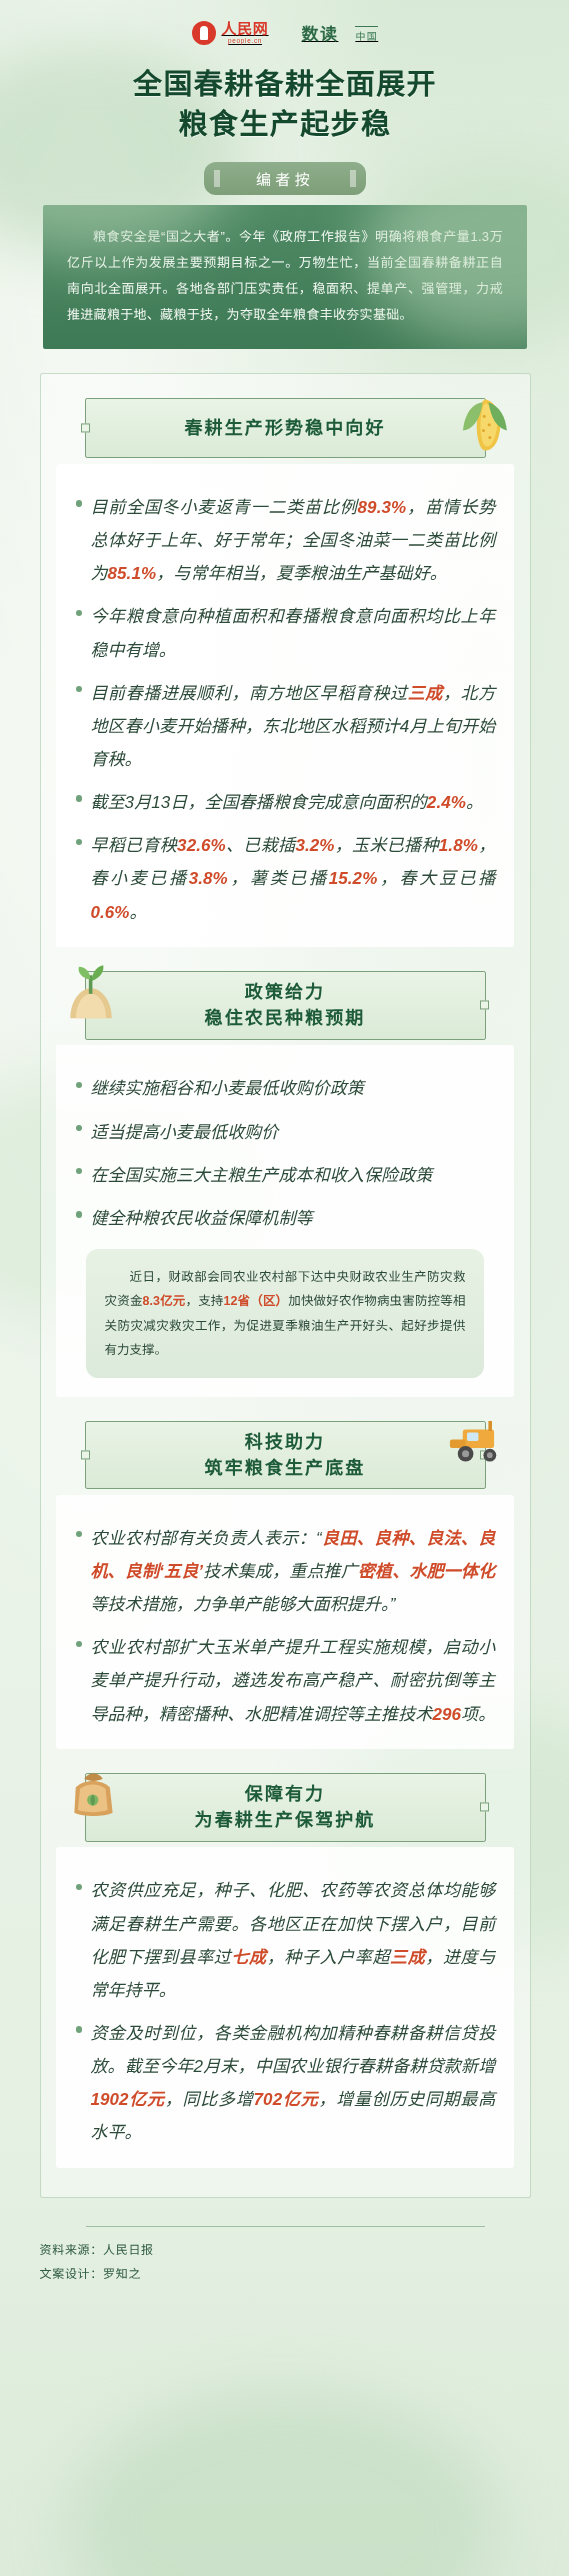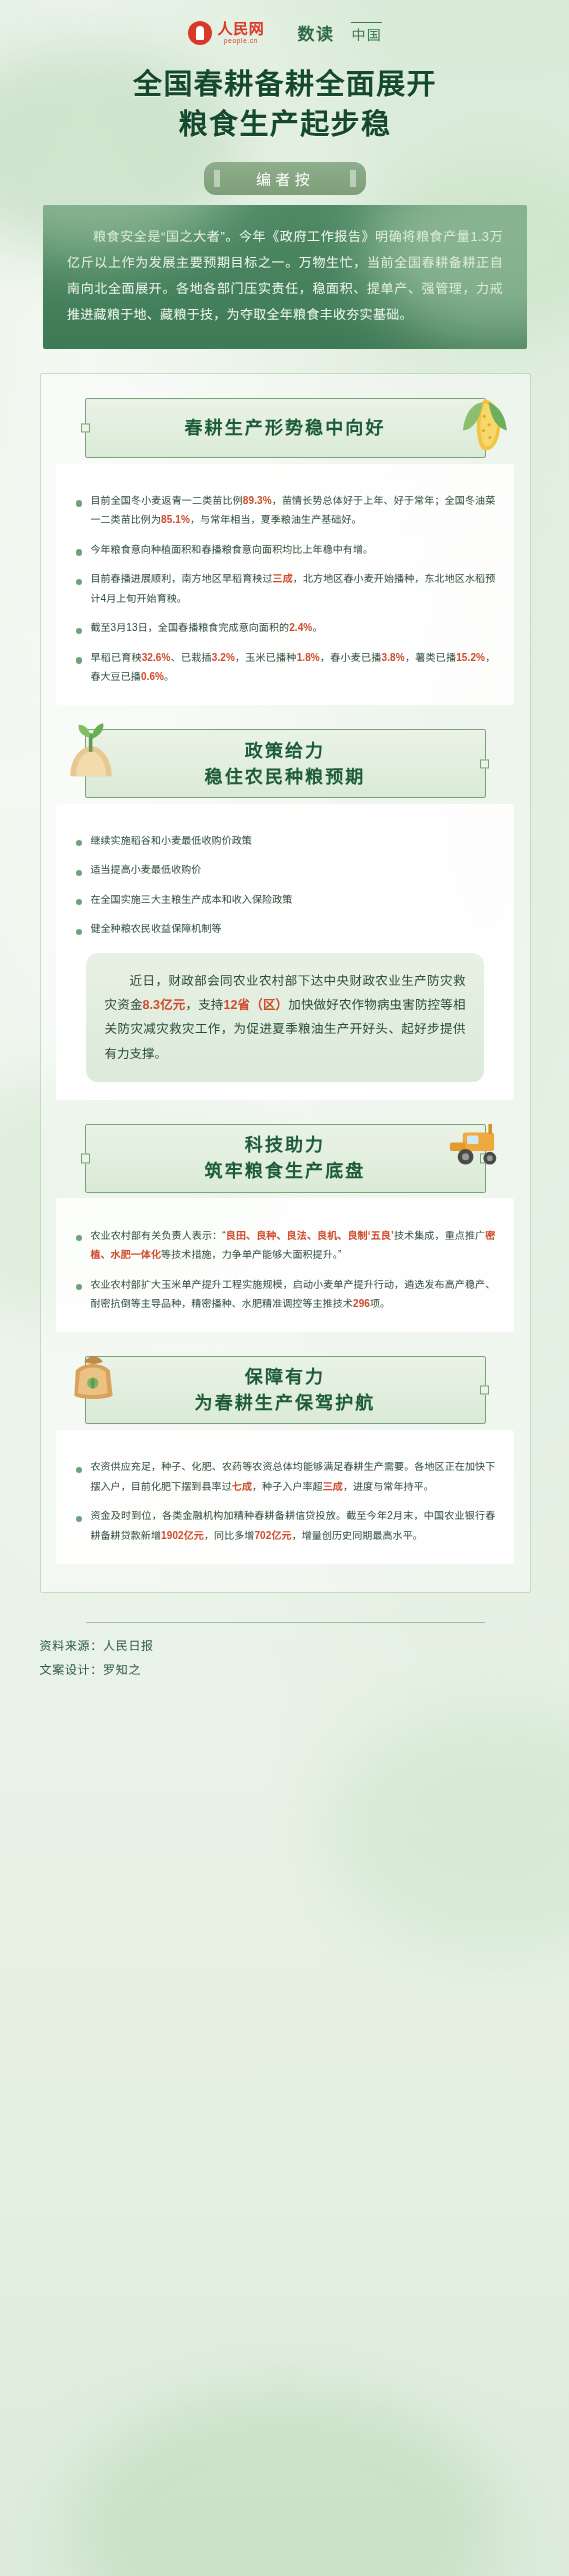--- a/index.html
+++ b/index.html
@@ -37,20 +37,21 @@
   .header {
     position: relative;
     padding-top: 20px;
     text-align: center;
   }
   .logos {
     display: flex;
     justify-content: center;
     align-items: center;
     gap: 33px;
+    text-decoration: underline;
   }
   .logo-people {
     display: flex;
     align-items: center;
     gap: 5.7px;
   }
   .logo-mark {
     width: 24px;
     height: 24px;
     border-radius: 50%;
@@ -85,21 +86,21 @@
     gap: 17px;
     color: #2f6b46;
   }
   .shudu-big {
     font-size: 17px;
     font-weight: bold;
     color: #2d6a45;
     letter-spacing: 1.4px;
   }
   .shudu-small {
-    font-size: 14px;
+    font-size: 10px;
     color: #3b7a52;
     border-top: 1.4px solid #3b7a52;
     padding-top: 1.4px;
     letter-spacing: 1.4px;
   }
 
   .title-block {
     margin-top: 18.5px;
     text-align: center;
     font-family: Liberation Serif, serif;
@@ -222,25 +223,26 @@
 
   ul.bullets {
     margin: 13px 0 0;
     padding: 0;
     list-style: none;
   }
   ul.bullets > li {
     position: relative;
     padding-left: 15.7px;
     margin-bottom: 10px;
-    font-size: 10px;
+    font-size: 17px;
     line-height: 1.95;
     color: #2c4a39;
     text-align: justify;
     letter-spacing: 0.1px;
+    font-style: italic;
   }
   ul.bullets > li:last-child { margin-bottom: 0; }
   ul.bullets > li::before {
     content: "";
     position: absolute;
     left: 1.4px;
     top: 9.3px;
     width: 6.4px;
     height: 6.4px;
     border-radius: 50%;

